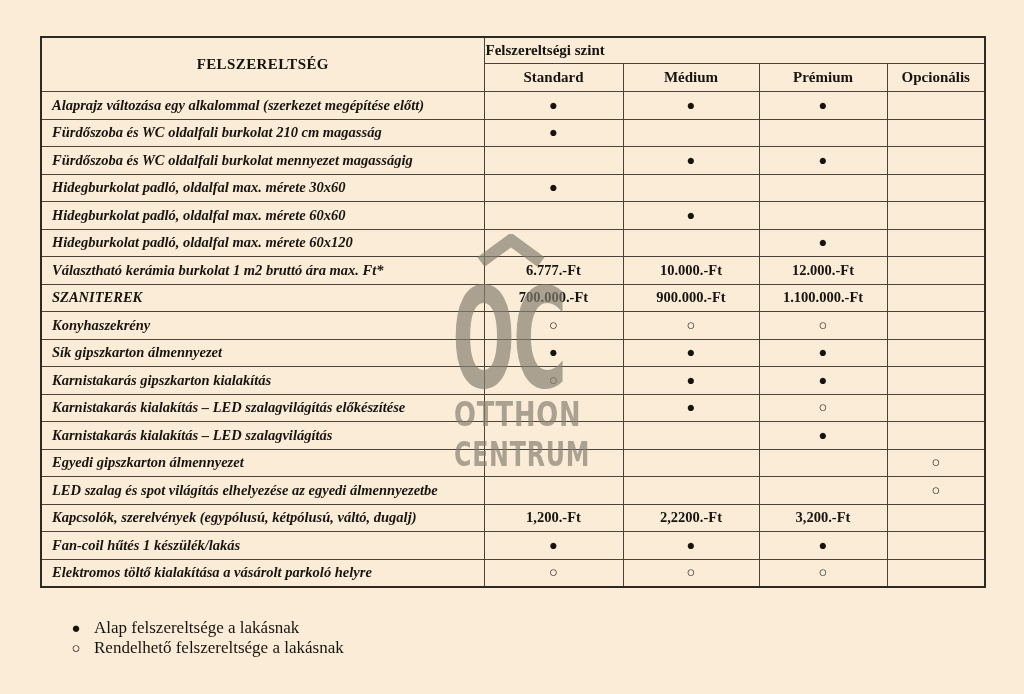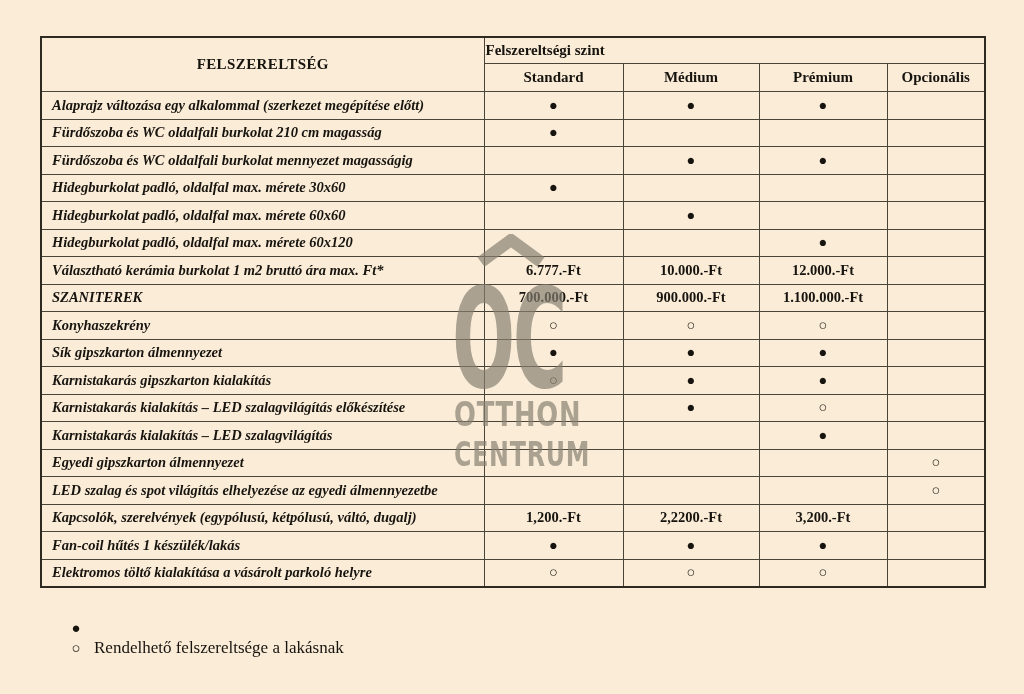--- a/index.html
+++ b/index.html
@@ -245,20 +245,21 @@
       </svg>
     </span>
     <span class="wm-oc">OC</span>
     <span class="wm-line1">OTTHON</span>
     <span class="wm-line2">CENTRUM</span>
   </div>
 
   <div class="legend">
     <div class="legend-row">
       <span class="legend-symbol">●</span>
+      <span class="legend-text">Alap felszereltsége a lakásnak</span>
     </div>
     <div class="legend-row">
       <span class="legend-symbol">○</span>
       <span class="legend-text">Rendelhető felszereltsége a lakásnak</span>
     </div>
   </div>
 
 </div>
 
 </body></html>

